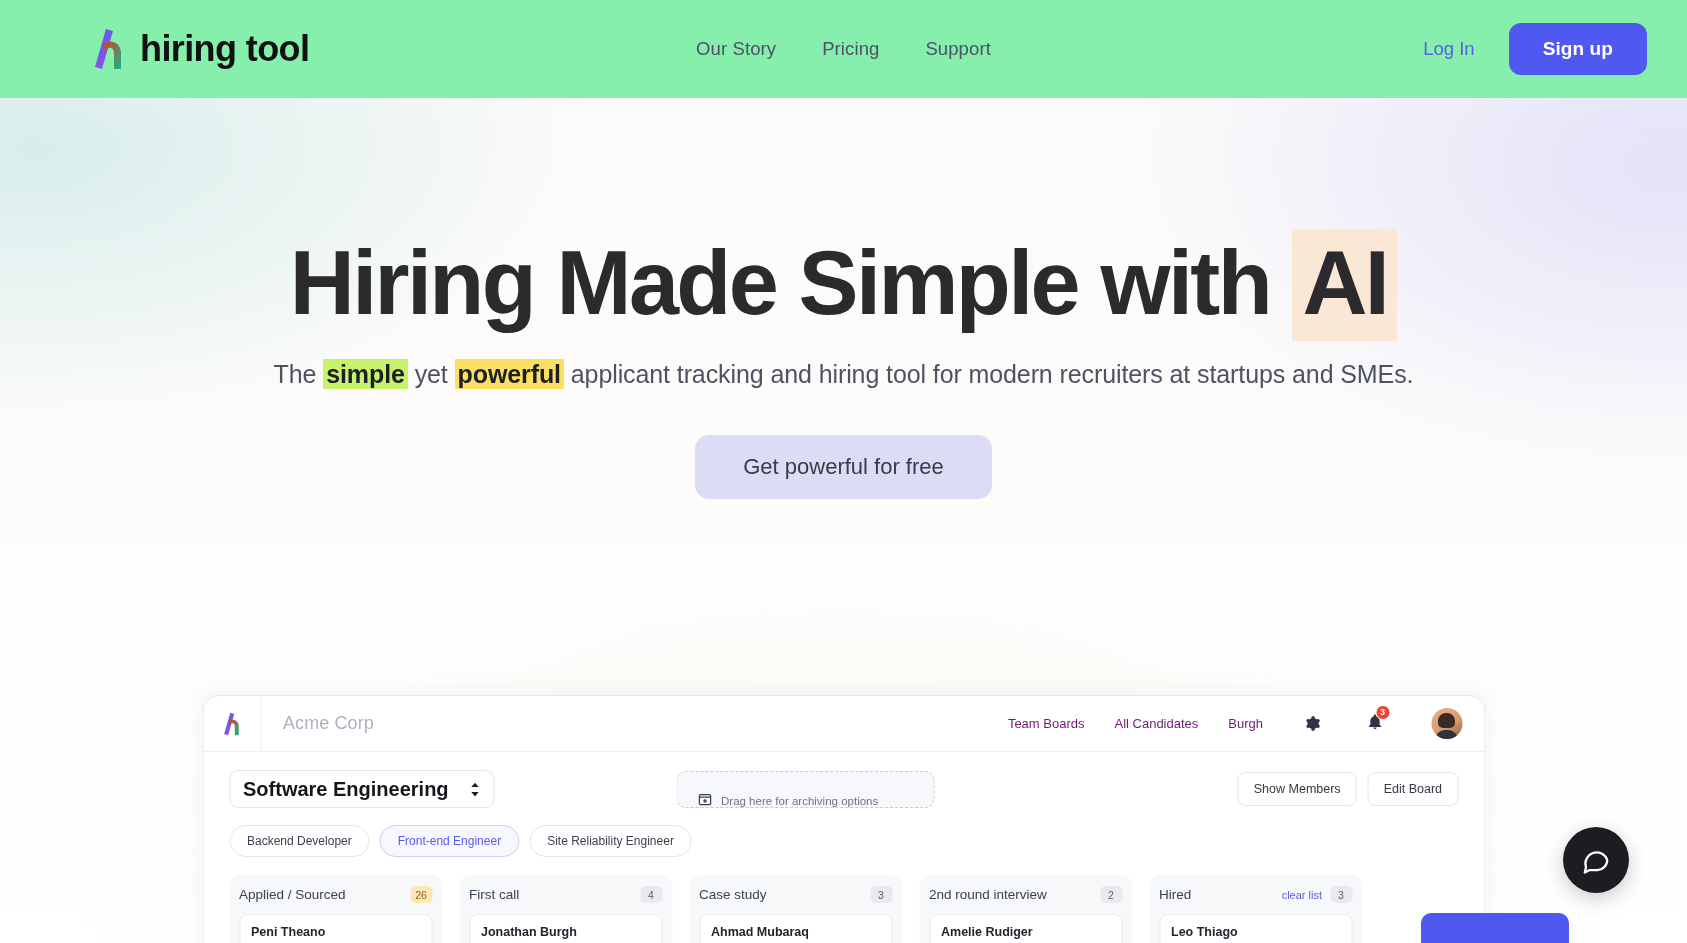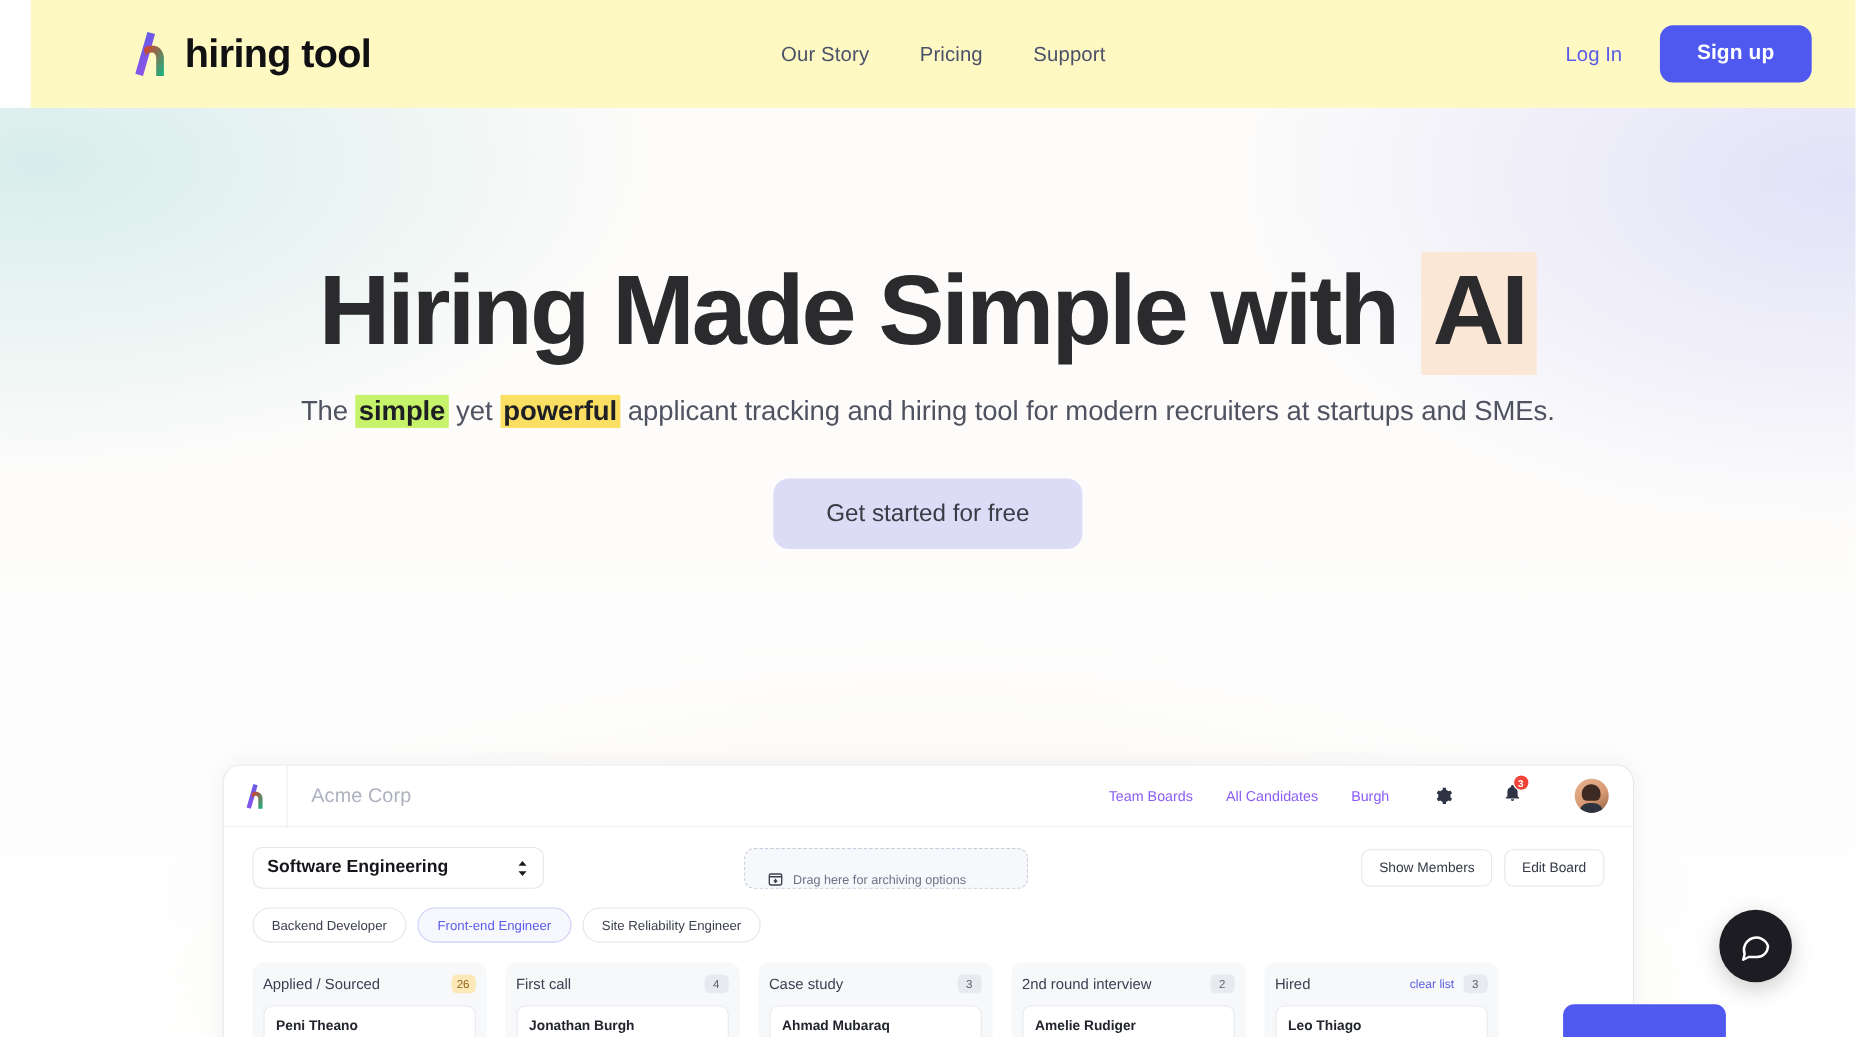--- a/index.html
+++ b/index.html
@@ -7,26 +7,25 @@
     width: 1687px; height: 943px;
     overflow: hidden;
     font-family: "Liberation Sans", sans-serif;
     background: #ffffff;
   }
 
   
   .topnav {
     position: relative;
     height: 98px;
-    background: #fef9c3;
+    background: #86efac;
     display: flex;
     align-items: center;
     padding: 0 40px 0 92px;
     z-index: 20;
-    margin-left: 28px;
   }
   .brand { display: flex; align-items: center; gap: 14px; }
   .brand-mark { width: 34px; height: 42px; display: block; }
   .brand-word {
     font-size: 36px; font-weight: 700; letter-spacing: -0.6px;
     color: #111113;
   }
   .nav-links {
     position: absolute;
     left: 50%; transform: translateX(-50%);
@@ -108,21 +107,21 @@
     display: flex; align-items: center; justify-content: center;
     border-right: 1px solid #eceef2;
   }
   .app-logo { width: 19px; height: 24px; display: block; }
   .app-corp {
     font-size: 18px; color: #aeb1bf; margin-left: 22px; letter-spacing: .1px;
   }
   .app-nav {
     margin-left: auto; display: flex; align-items: center; gap: 30px;
   }
-  .app-nav-link { font-size: 13px; color: #8b5cf6; cursor: pointer; white-space: nowrap; }
+  .app-nav-link { font-size: 13px; color: #701a75; cursor: pointer; white-space: nowrap; }
   .gear-icon { margin-left: 10px; cursor: pointer; display: block; }
   .bell-wrap { position: relative; margin-left: 16px; cursor: pointer; }
   .bell-badge {
     position: absolute; top: -8px; right: -7px;
     background: #f04438; color: #fff;
     font-size: 9px; font-weight: 700;
     min-width: 15px; height: 15px; border-radius: 8px;
     display: flex; align-items: center; justify-content: center;
     border: 1.5px solid #fff;
   }
@@ -151,21 +150,21 @@
     display: flex; align-items: center;
     padding: 18px 26px 0 26px;
   }
   .job-select {
     width: 265px; height: 38px;
     border: 1px solid #e4e6ec; border-radius: 9px;
     background: #fff;
     display: flex; align-items: center; justify-content: space-between;
     padding: 0 13px; cursor: pointer;
   }
-  .job-select-label { font-size: 16px; font-weight: 700; color: #15161b; }
+  .job-select-label { font-size: 20px; font-weight: 700; color: #15161b; }
   .dropzone {
     margin-left: 182px;
     width: 258px; height: 37px;
     border: 1.6px dashed #c6cada; border-radius: 9px;
     background: #f7f8fb;
     display: flex; align-items: flex-end; gap: 9px;
     padding-left: 20px;
   }
   .dropzone-label { font-size: 11.5px; color: #6d7284; }
   .toolbar-right { margin-left: auto; display: flex; gap: 11px; }
@@ -272,21 +271,21 @@
 </div>
 
 <div class="hero">
   <div class="hero-inner">
     <h1 class="hero-title">
       <span>Hiring Made Simple with </span><span class="hl-ai">AI</span>
     </h1>
     <p class="hero-sub">
       <span>The </span><span class="hl-green">simple</span><span> yet </span><span class="hl-yellow">powerful</span><span> applicant tracking and hiring tool for modern recruiters at startups and SMEs.</span>
     </p>
-    <button class="cta-btn">Get started for free</button>
+    <button class="cta-btn">Get powerful for free</button>
   </div>
 
   <div class="mockup">
 
     <div class="app-header">
       <div class="app-logo-cell">
         <svg class="app-logo" viewBox="0 0 34 42">
           <path d="M14 1 L21 3 L10 41 L3 39 Z" fill="url(#g1)"></path>
           <path d="M11 16 C17 11, 28 13, 29 24 L29 41 L22 41 L22 25 C22 19, 16 18, 12 23 Z" fill="url(#g2)"></path>
         </svg>

